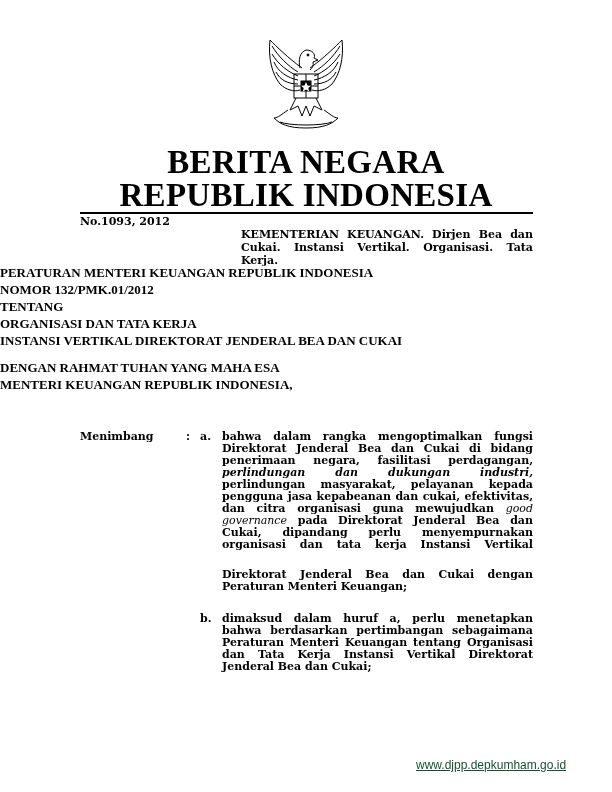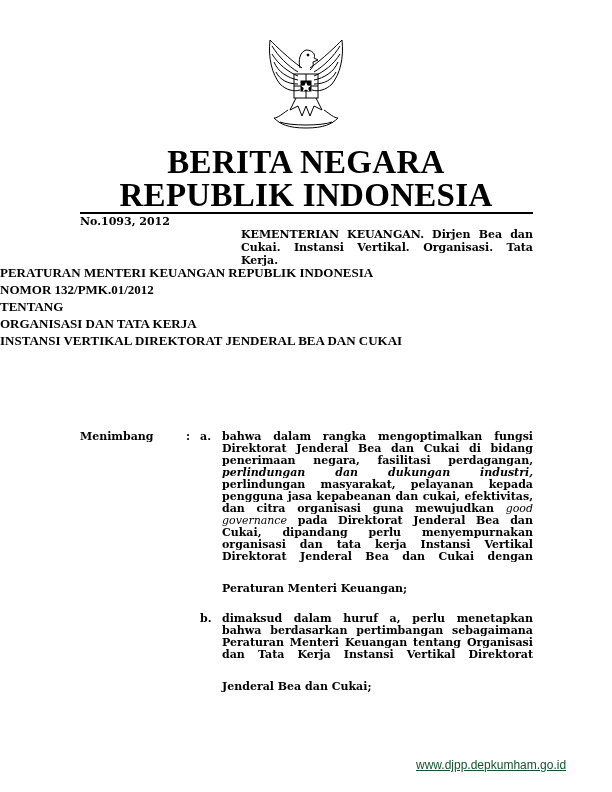--- a/index.html
+++ b/index.html
@@ -31,21 +31,21 @@
   .tb2 { top: 359px; }
 
   .consider { position: absolute; left: 80px; top: 431px; width: 460px; font-size: 11px;
               font-weight: bold; line-height: 12px; }
   .label { position: absolute; left: 0; top: 0; }
   .colon { position: absolute; left: 106px; top: 0; }
   .item { position: absolute; left: 120px; width: 333px; }
   .item .letter { position: absolute; left: 0; top: 0; }
   .item .text { position: absolute; left: 22px; width: 311px; text-align: justify; }
   .item .text span.ln { display: block; text-align-last: justify; white-space: nowrap; }
-  .item .text span.ln.last { text-align-last: left; margin-top: 20px; }
+  .item .text span.ln.last { text-align-last: left; }
   em { font-weight: normal; font-style: italic; }
 
   .item-a { top: 0; }
   .item-b { top: 182px; }
 
   .footer-url { position: absolute; left: 416px; top: 758px; font-family: "Liberation Sans", sans-serif;
                 font-size: 12px; color: #14532d; text-decoration: underline; }
 </style>
 </head>
 <body>
@@ -95,39 +95,43 @@
   </div>
 
   <div class="title-block tb1">
     <div>PERATURAN MENTERI KEUANGAN REPUBLIK INDONESIA</div>
     <div>NOMOR 132/PMK.01/2012</div>
     <div>TENTANG</div>
     <div>ORGANISASI DAN TATA KERJA</div>
     <div>INSTANSI VERTIKAL DIREKTORAT JENDERAL BEA DAN CUKAI</div>
   </div>
 
+  <div class="title-block tb2">
+    <div>DENGAN RAHMAT TUHAN YANG MAHA ESA</div>
+    <div>MENTERI KEUANGAN REPUBLIK INDONESIA,</div>
+  </div>
 
   <div class="consider">
     <div class="label">Menimbang</div>
     <div class="colon">:</div>
 
     <div class="item item-a">
       <div class="letter">a.</div>
       <div class="text">
         <span class="ln" style="white-space: normal; text-align-last: justify; text-align: justify;">bahwa dalam rangka mengoptimalkan fungsi</span>
         <span class="ln" style="white-space: normal; text-align-last: justify; text-align: justify;">Direktorat Jenderal Bea dan Cukai di bidang</span>
         <span class="ln" style="white-space: normal; text-align-last: justify; text-align: justify;">penerimaan negara, fasilitasi perdagangan,</span>
         <span class="ln" style="white-space: normal; text-align-last: justify; text-align: justify; font-style: italic;">perlindungan dan dukungan industri,</span>
         <span class="ln" style="white-space: normal; text-align-last: justify; text-align: justify;">perlindungan masyarakat, pelayanan kepada</span>
         <span class="ln" style="white-space: normal; text-align-last: justify; text-align: justify;">pengguna jasa kepabeanan dan cukai, efektivitas,</span>
         <span class="ln" style="white-space: normal; text-align-last: justify; text-align: justify;"><span>dan citra organisasi guna mewujudkan</span> <em>good</em></span>
         <span class="ln" style="white-space: normal; text-align-last: justify; text-align: justify;"><em>governance</em> <span>pada Direktorat Jenderal Bea dan</span></span>
         <span class="ln" style="white-space: normal; text-align-last: justify; text-align: justify;">Cukai, dipandang perlu menyempurnakan</span>
         <span class="ln" style="white-space: normal; text-align-last: justify; text-align: justify;">organisasi dan tata kerja Instansi Vertikal</span>
-        <span class="ln" style="white-space: normal; text-align-last: justify; text-align: justify;">Direktorat Jenderal Bea dan Cukai dengan</span>
+        <span class="ln" style="white-space: normal; text-align-last: justify; text-align: justify; margin-top: 18px;">Direktorat Jenderal Bea dan Cukai dengan</span>
         <span class="ln last">Peraturan Menteri Keuangan;</span>
       </div>
     </div>
 
     <div class="item item-b">
       <div class="letter">b.</div>
       <div class="text">
         <span class="ln" style="white-space: normal; text-align-last: justify; text-align: justify;">dimaksud dalam huruf a, perlu menetapkan</span>
         <span class="ln" style="white-space: normal; text-align-last: justify; text-align: justify;">bahwa berdasarkan pertimbangan sebagaimana</span>
         <span class="ln" style="white-space: normal; text-align-last: justify; text-align: justify;">Peraturan Menteri Keuangan tentang Organisasi</span>

